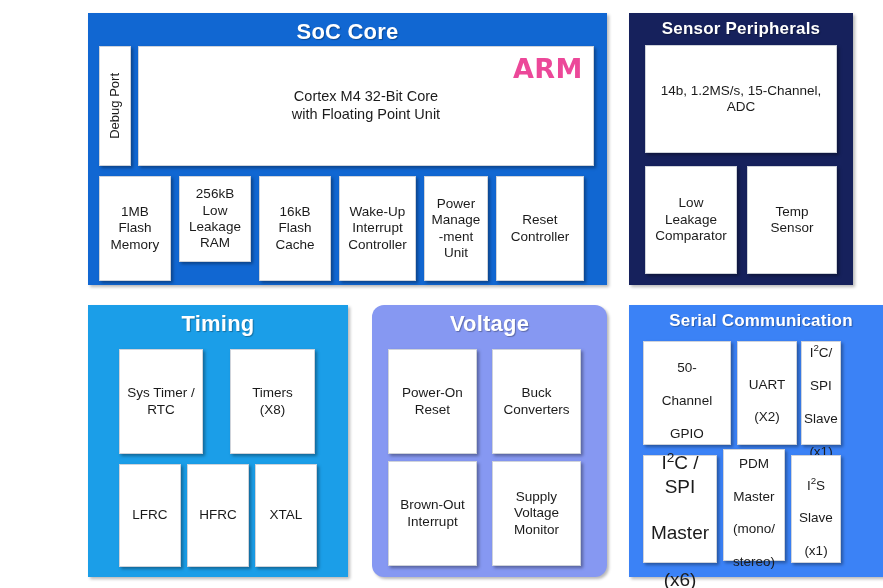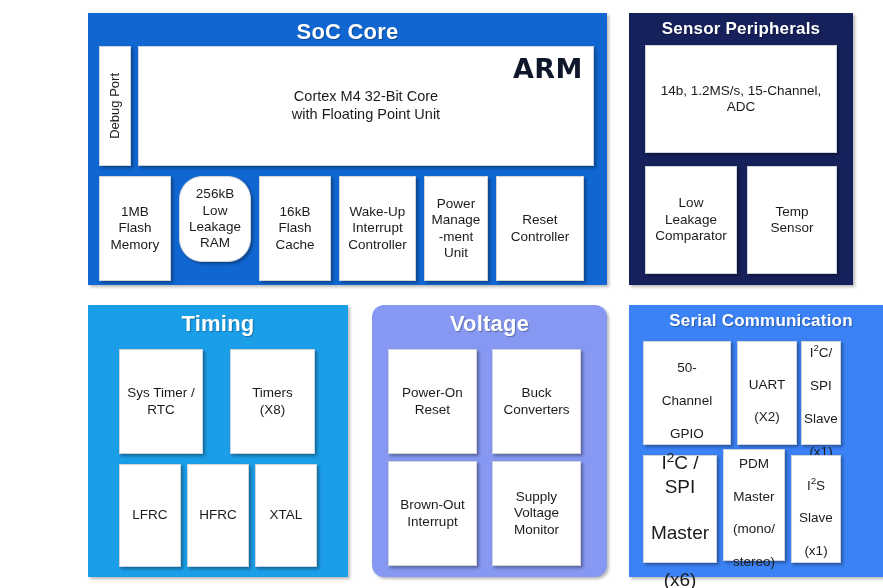--- a/index.html
+++ b/index.html
@@ -66,21 +66,21 @@
   #cortex-core-block {
     left: 50px; top: 33px; width: 456px; height: 120px;
     font-size: 14.5px;
     position: absolute;
   }
   #arm-logo {
     position: absolute;
     right: 10px; top: 6px;
     font-size: 27px;
     font-weight: bold;
-    color: #0f172a;
+    color: #ec4899;
     letter-spacing: 0.5px;
     font-family: "DejaVu Sans", sans-serif;
   }
 
   
   #sensor-panel {
     left: 629px; top: 13px; width: 224px; height: 272px;
     background: #16215c;
   }
   #sensor-panel .panel-title {
@@ -133,21 +133,21 @@
 
   <div class="block" id="cortex-core-block">
     <span>Cortex M4 32-Bit Core
 with Floating Point Unit</span>
     <span id="arm-logo">ARM</span>
   </div>
 
   <div class="block" style="left:11px; top:163px; width:72px; height:105px; font-size:13.5px;">1MB
 Flash
 Memory</div>
-  <div class="block" style="left:91px; top:163px; width:72px; height:86px; font-size:13.5px;border-radius:23px;">256kB
+  <div class="block" style="left:91px; top:163px; width:72px; height:86px; font-size:13.5px;">256kB
 Low
 Leakage
 RAM</div>
   <div class="block" style="left:171px; top:163px; width:72px; height:105px; font-size:13.5px;">16kB
 Flash
 Cache</div>
   <div class="block" style="left:251px; top:163px; width:77px; height:105px; font-size:13.5px;">Wake-Up
 Interrupt
 Controller</div>
   <div class="block" style="left:336px; top:163px; width:64px; height:105px; font-size:13.5px;">Power

